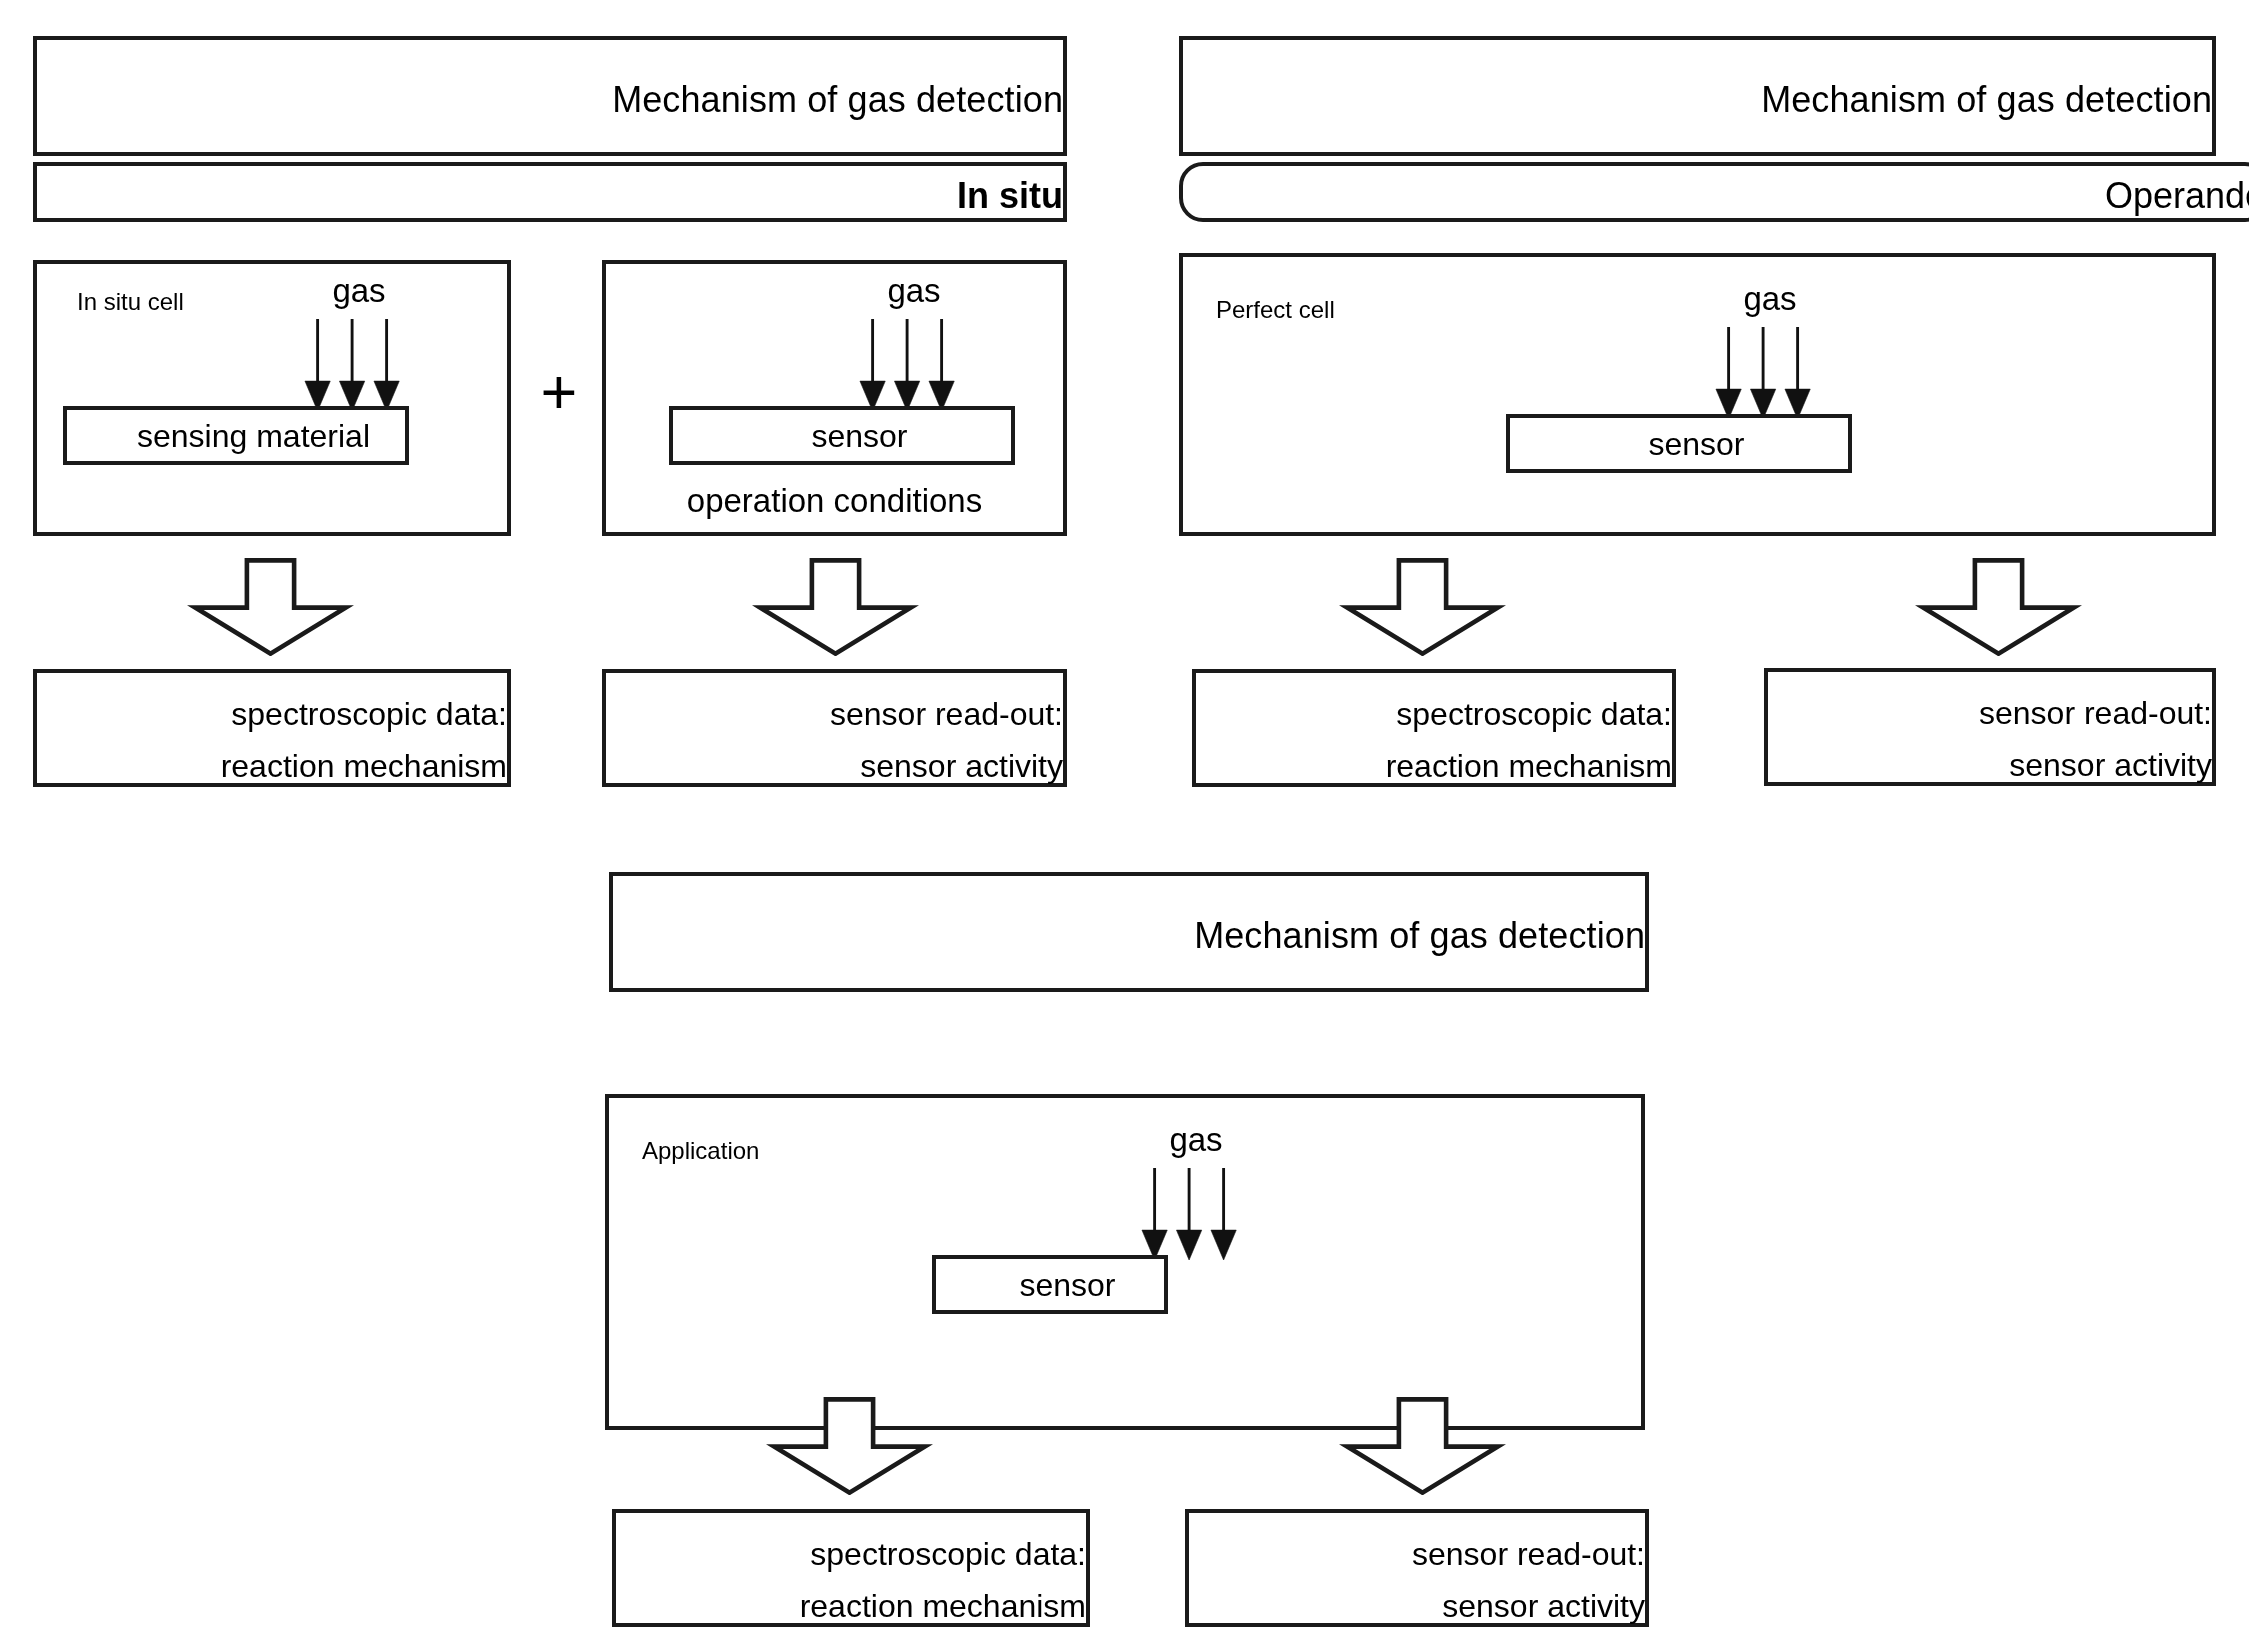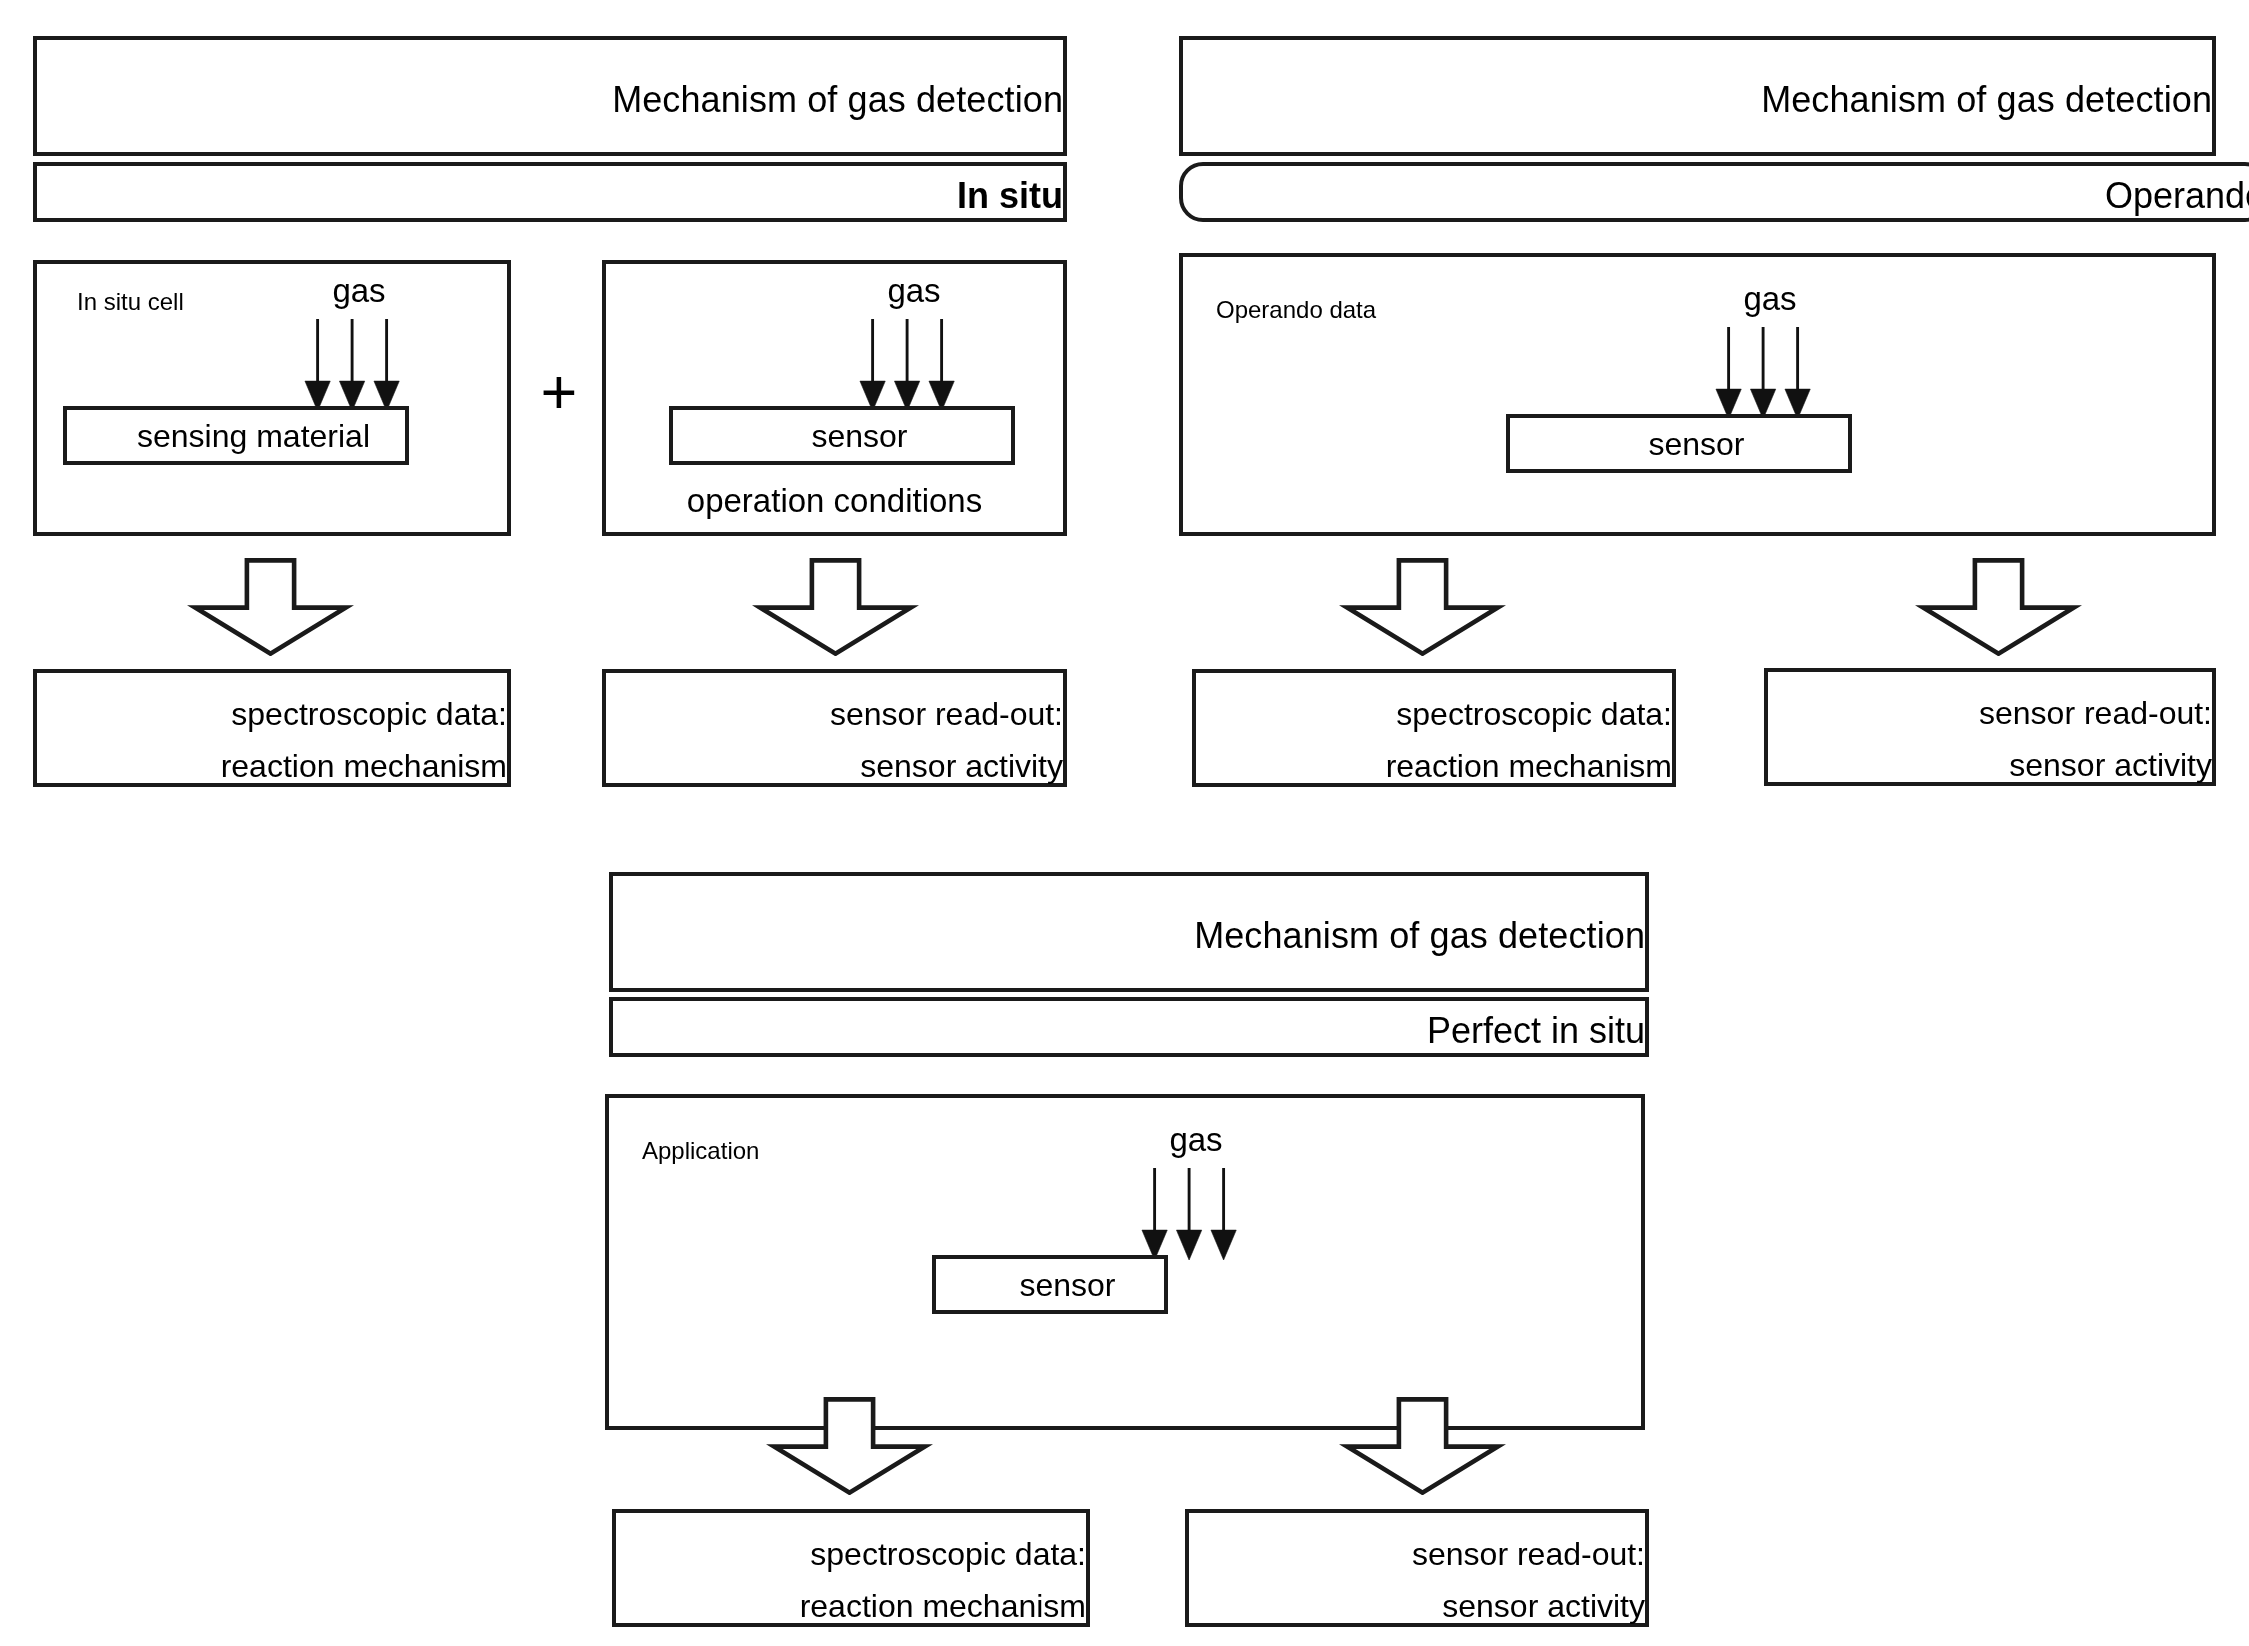--- a/index.html
+++ b/index.html
@@ -202,21 +202,21 @@
 
   <div class="box title-box" style="left:1179px; top:36px; width:1037px; height:120px;">
     <div class="box-label title-text" style="top:39px;">Mechanism of gas detection</div>
   </div>
 
   <div class="box" style="left:1179px; top:162px; width:1090px; height:60px;border-radius:24px;">
     <div class="box-label subtitle-text" style="top:9.2px;">Operando</div>
   </div>
 
   <div class="box cell-box" style="left:1179px; top:253px; width:1037px; height:283px;">
-    <div class="cell-name" style="left:33px; top:39px;">Operando data</div>
+    <div class="cell-name" style="left:33px; top:39px;">Perfect cell</div>
 
     <div class="gas-group" style="left:518px; top:25px; width:138px; height:132px;">
       <div class="gas-label">gas</div>
       <div class="gas-arrows" style="top:45px;">
         <svg width="138" height="92" viewBox="0 0 240 160" xmlns="http://www.w3.org/2000/svg">
           <g fill="#111" stroke="#111">
             <line x1="48" y1="0" x2="48" y2="110" stroke-width="5"></line>
             <polygon points="26,108 70,108 48,160" stroke-width="1"></polygon>
             <line x1="108" y1="0" x2="108" y2="110" stroke-width="5"></line>
             <polygon points="86,108 130,108 108,160" stroke-width="1"></polygon>
@@ -251,23 +251,20 @@
 
   <div class="box result-box" style="left:1764px; top:668px; width:452px; height:118px;">
     <div class="box-label result-text" style="top:16px;">sensor read-out:
 sensor activity</div>
   </div>
 
   <div class="box title-box" style="left:609px; top:872px; width:1040px; height:120px;">
     <div class="box-label title-text" style="top:39px;">Mechanism of gas detection</div>
   </div>
 
-  <div class="box" style="left:609px; top:997px; width:1040px; height:60px;">
-    <div class="box-label subtitle-text" style="top:9.2px;">Perfect in situ</div>
-  </div>
 
   <div class="box cell-box" style="left:605px; top:1094px; width:1040px; height:336px;">
     <div class="cell-name" style="left:33px; top:39px;">Application</div>
 
     <div class="gas-group" style="left:518px; top:25px; width:138px; height:132px;">
       <div class="gas-label">gas</div>
       <div class="gas-arrows" style="top:45px;">
         <svg width="138" height="92" viewBox="0 0 240 160" xmlns="http://www.w3.org/2000/svg">
           <g fill="#111" stroke="#111">
             <line x1="48" y1="0" x2="48" y2="110" stroke-width="5"></line>

